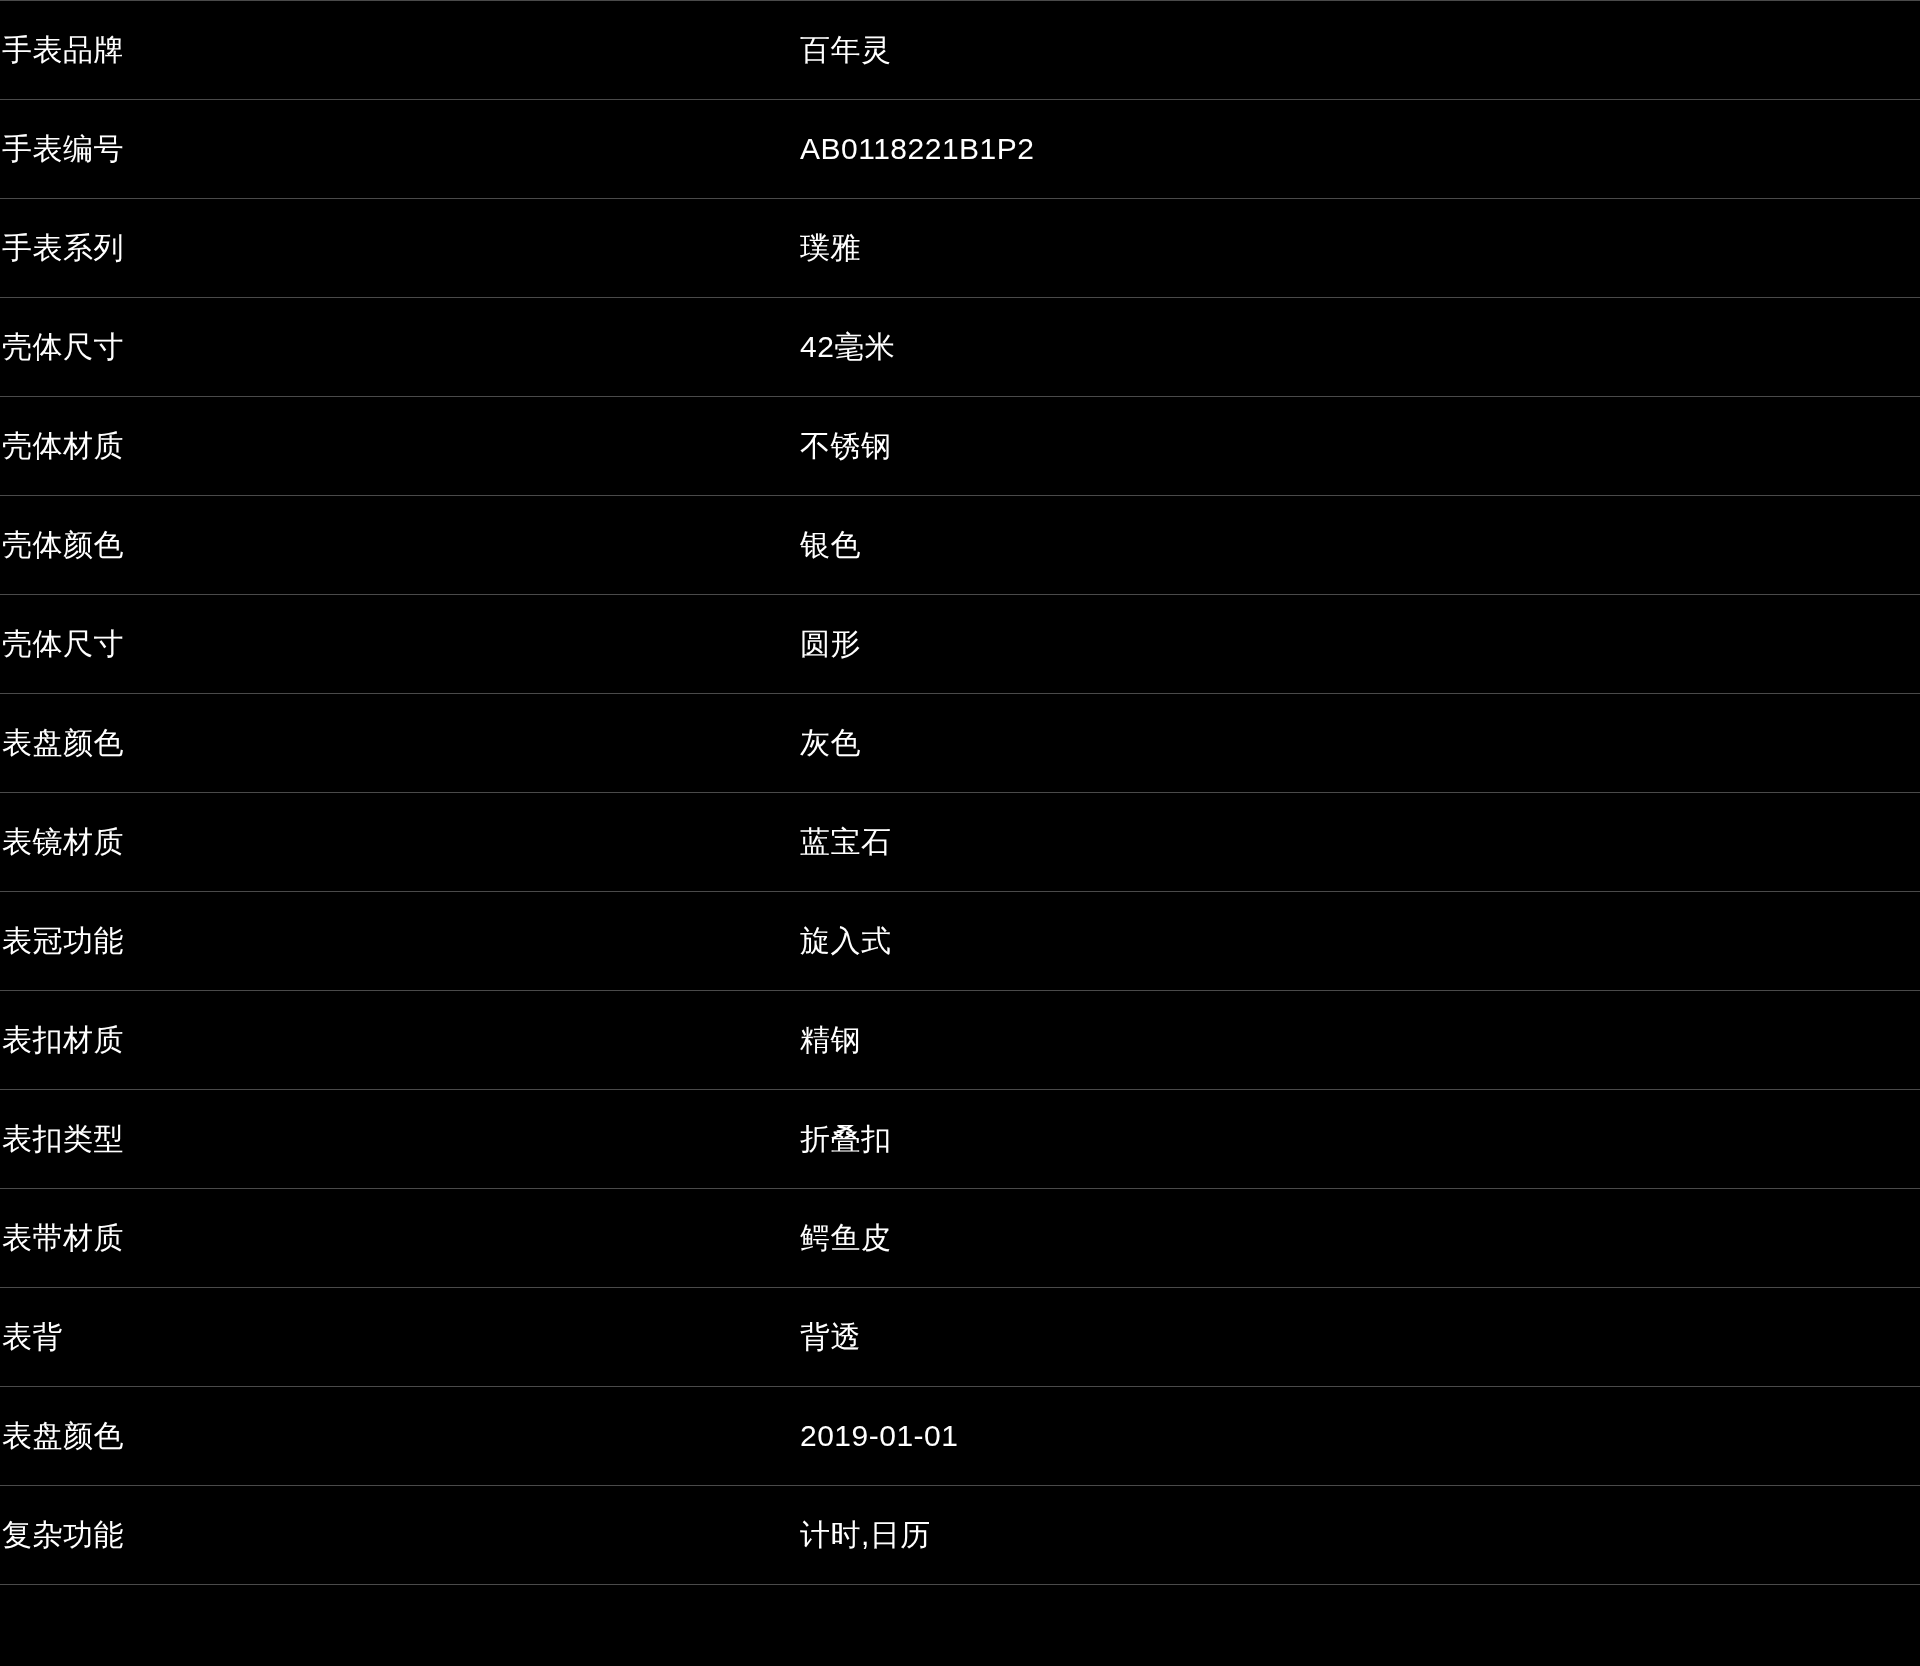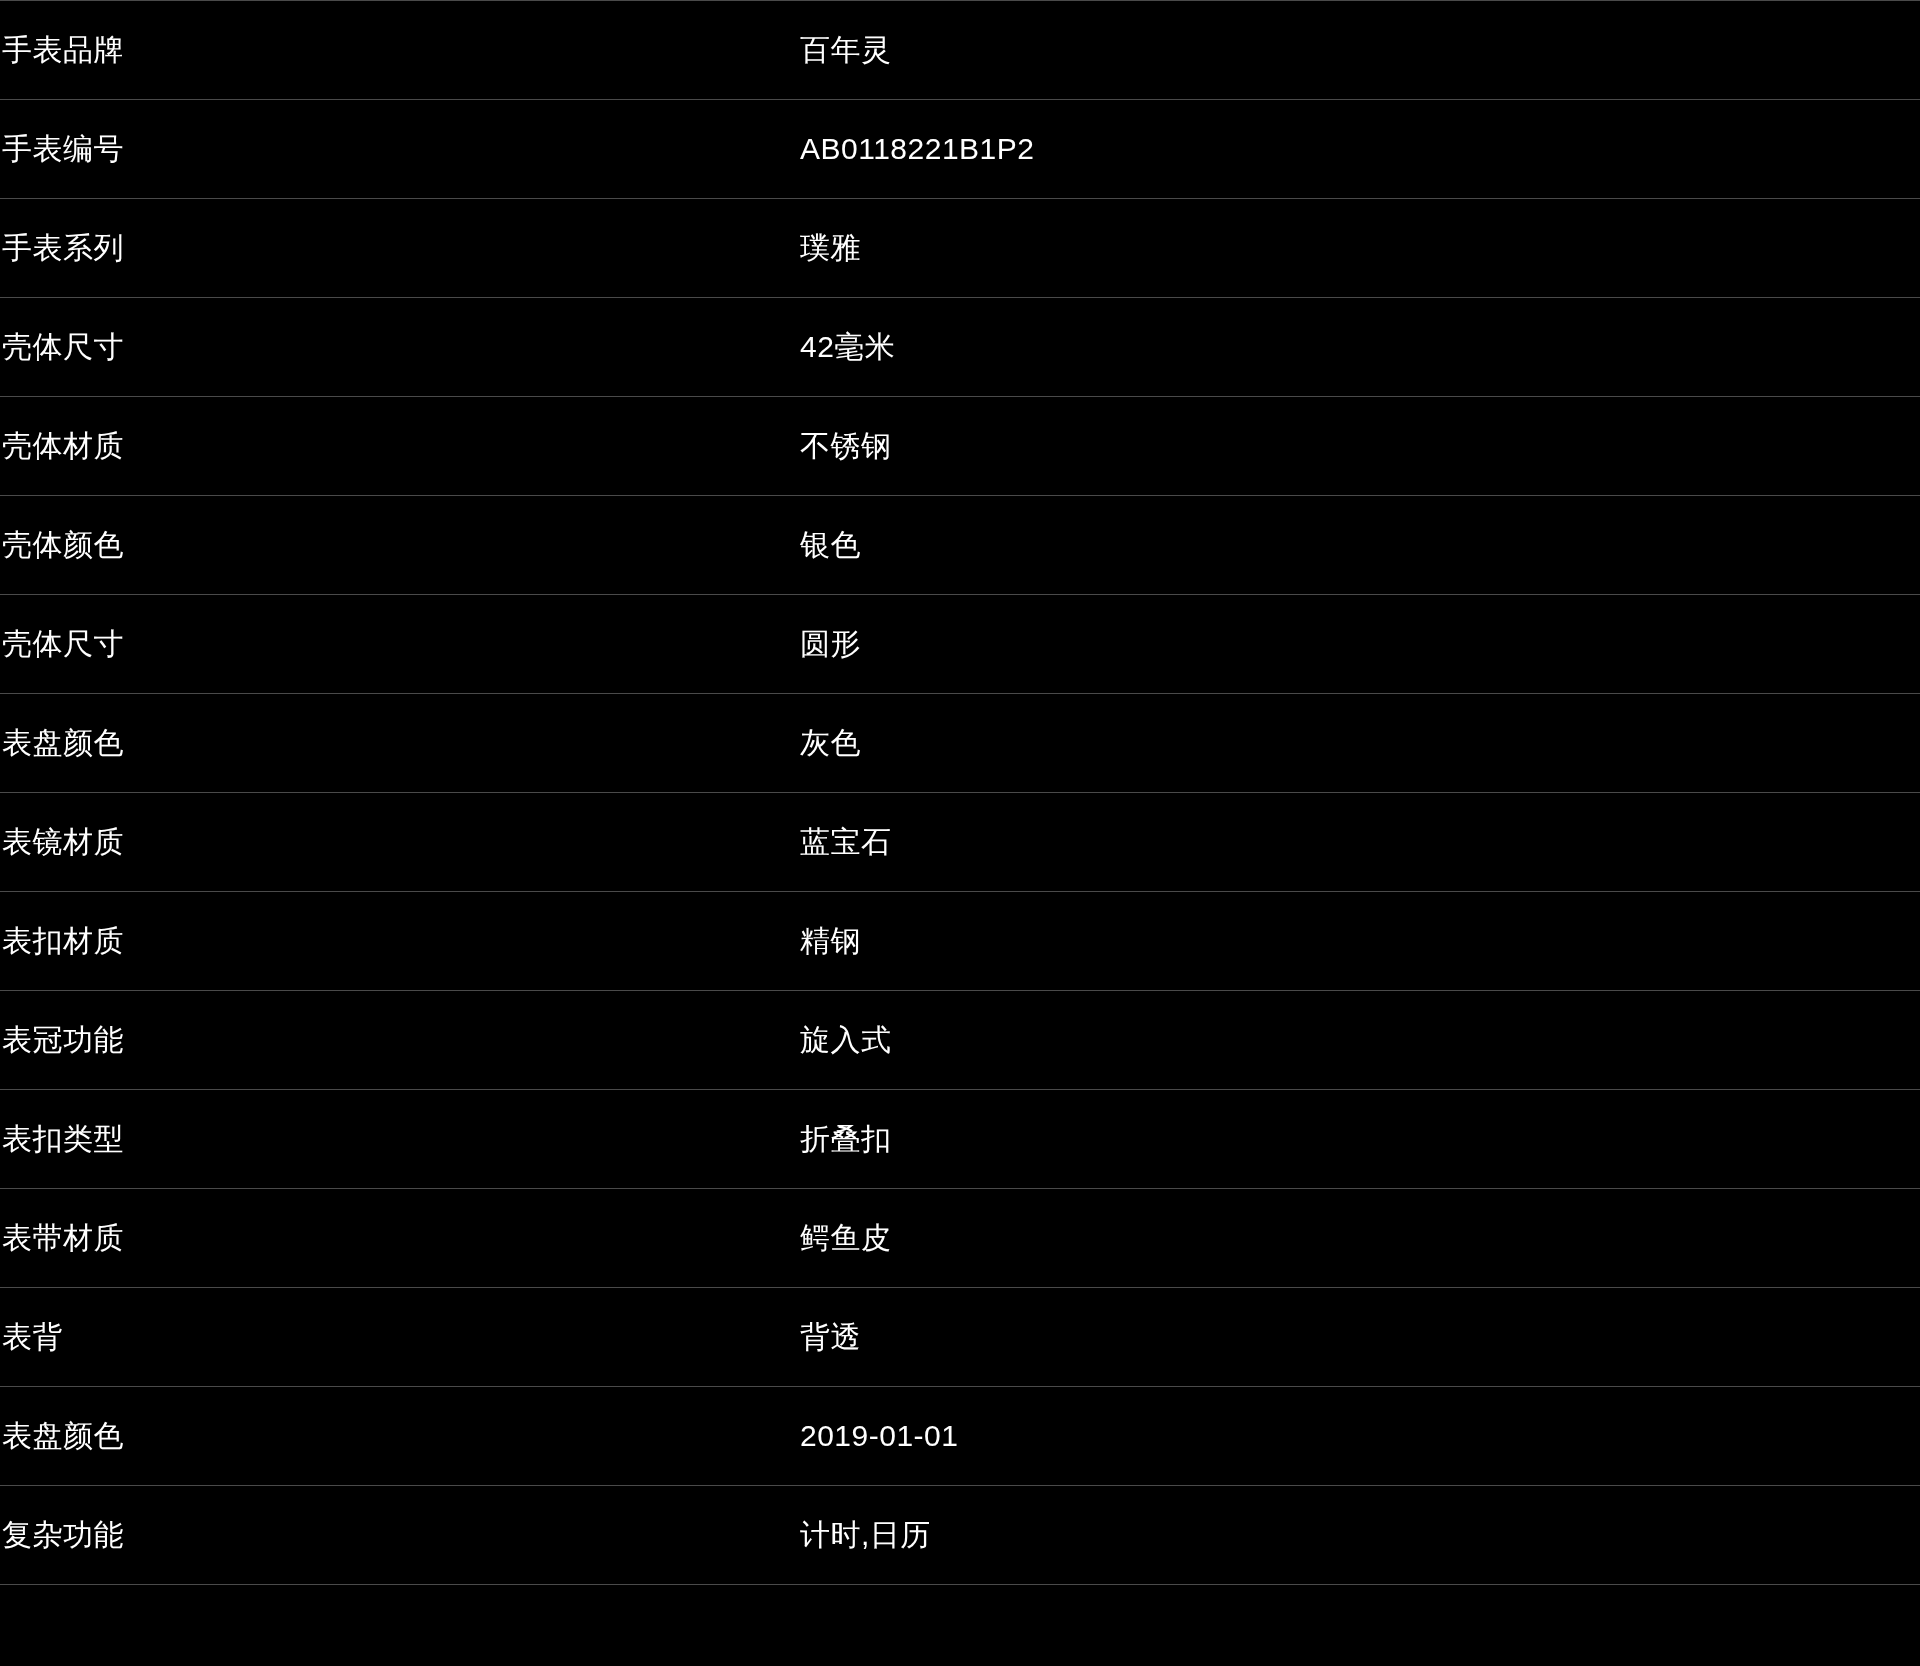--- a/index.html
+++ b/index.html
@@ -80,26 +80,26 @@
     </tr>
     <tr>
       <td class="label-cell"><span>表盘颜色</span></td>
       <td class="value-cell"><span>灰色</span></td>
     </tr>
     <tr>
       <td class="label-cell"><span>表镜材质</span></td>
       <td class="value-cell"><span>蓝宝石</span></td>
     </tr>
     <tr>
+      <td class="label-cell"><span>表冠功能</span></td>
+      <td class="value-cell"><span>旋入式</span></td>
+    </tr>
+    <tr>
       <td class="label-cell"><span>表扣材质</span></td>
       <td class="value-cell"><span>精钢</span></td>
-    </tr>
-    <tr>
-      <td class="label-cell"><span>表冠功能</span></td>
-      <td class="value-cell"><span>旋入式</span></td>
     </tr>
     <tr>
       <td class="label-cell"><span>表扣类型</span></td>
       <td class="value-cell"><span>折叠扣</span></td>
     </tr>
     <tr>
       <td class="label-cell"><span>表带材质</span></td>
       <td class="value-cell"><span>鳄鱼皮</span></td>
     </tr>
     <tr>

